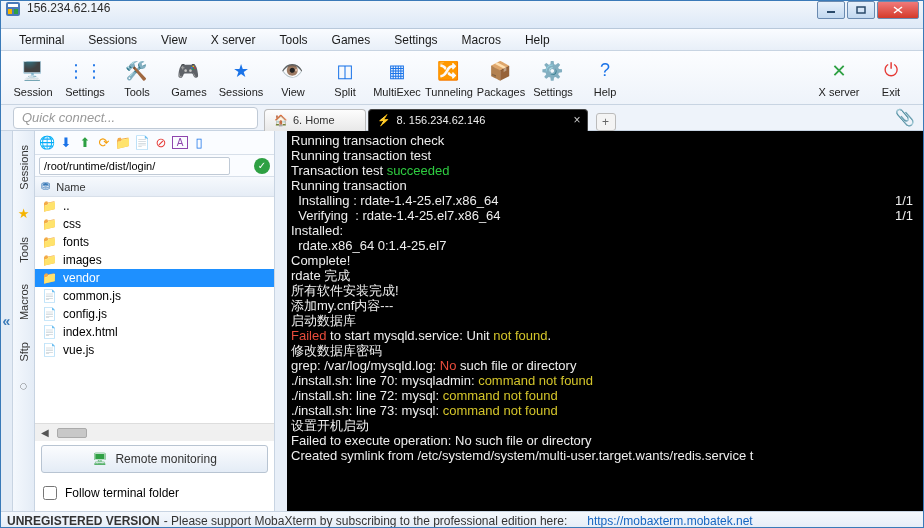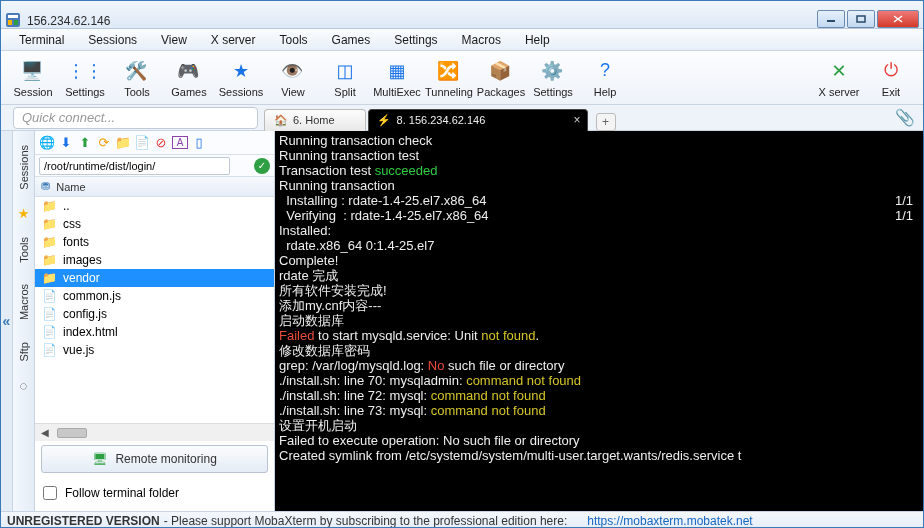--- a/index.html
+++ b/index.html
@@ -1,19 +1,19 @@
 <!DOCTYPE html>
 <html><head>
 <meta charset="utf-8">
 <style>
 * { box-sizing: border-box; margin: 0; padding: 0; font-family: "Segoe UI", Tahoma, sans-serif; }
 body { width: 924px; height: 528px; background: #e8e8e8; overflow: hidden; border: 1px solid #3a7ab8; }
 
 
-.titlebar { height: 28px; background: linear-gradient(#f2f6fb,#dde9f7); display: flex; align-items: flex-end; padding: 0 4px; border-bottom: 1px solid #b8c8da; }
+.titlebar { height: 28px; background: linear-gradient(#f2f6fb,#dde9f7); display: flex; align-items: flex-start; padding: 0 4px; border-bottom: 1px solid #b8c8da; }
 .titlebar .app-icon { width:16px; height:16px; margin-right:6px; display:inline-block; }
 .titlebar .title { font-size: 12px; color:#2b2b2b; flex:1; }
 .winbtns { display:flex; gap:2px; }
 .winbtn { width:28px; height:18px; border:1px solid #6a8ab0; border-radius:2px; display:flex; align-items:center; justify-content:center; font-size:10px; }
 .winbtn.min, .winbtn.max { background:linear-gradient(#e6f0fb,#c3d9f0); color:#2a4a6a; }
 .winbtn.close { background:linear-gradient(#f07a7a,#d43a2a); color:#fff; width:42px; }
 .winbtn.close svg { stroke:#fff; }
 
 
 .menubar { height:22px; background:linear-gradient(#fafcff,#e8eff8); display:flex; align-items:center; padding:0 8px; font-size:12px; gap:4px; border-bottom:1px solid #c8d4e2; }
@@ -62,21 +62,21 @@
 .fp-row .icn { width:14px; height:14px; display:inline-flex; align-items:center; justify-content:center; font-size:12px;}
 .fp-row.sel { background:#1e90ff; color:#fff; }
 .fp-scroll { height:18px; background:#f0f0f0; border-top:1px solid #ddd; display:flex; align-items:center; padding:0 6px; gap:8px;}
 .fp-scroll .arr { font-size:10px; color:#555;}
 .fp-scroll .thumb { width:30px; height:10px; background:#c8c8c8; border:1px solid #aaa; border-radius:2px;}
 .fp-btn { margin:4px 6px; height:28px; border:1px solid #b8c4d2; border-radius:3px; background:linear-gradient(#fbfcfe,#e4ecf6); display:flex; align-items:center; justify-content:center; gap:8px; font-size:12px; color:#333;}
 .fp-chk { margin:4px 8px 6px; height:24px; display:flex; align-items:center; font-size:12px; gap:8px; }
 .fp-chk input { width:14px; height:14px; }
 
 
-.term { flex:1; background:#000; color:#ddd; font-family:"Consolas","Courier New",monospace; font-size:13px; line-height:15px; padding:2px 4px; white-space:pre; overflow:hidden; position:relative;}
+.term { flex:1; background:#000; color:#ddd; font-family:"Consolas","Courier New",monospace; font-size:13px; line-height:15px; padding:2px 4px; white-space:pre; overflow:hidden; position:relative;margin-left:12px;}
 .term .g { color:#2ecc40; }
 .term .y { color:#d4c52a; }
 .term .r { color:#e74c3c; }
 .term .w { color:#eee; }
 .term .right { position:absolute; right:10px; }
 
 
 .footer { height:19px; background:linear-gradient(#f4f8fd,#e4ecf6); border-top:1px solid #c8d4e2; display:flex; align-items:center; font-size:12px; padding:0 6px; color:#333; gap:4px;}
 .footer a { color:#1565c0; text-decoration:none;padding-left:16px; }
 .footer b { font-weight:bold; }

